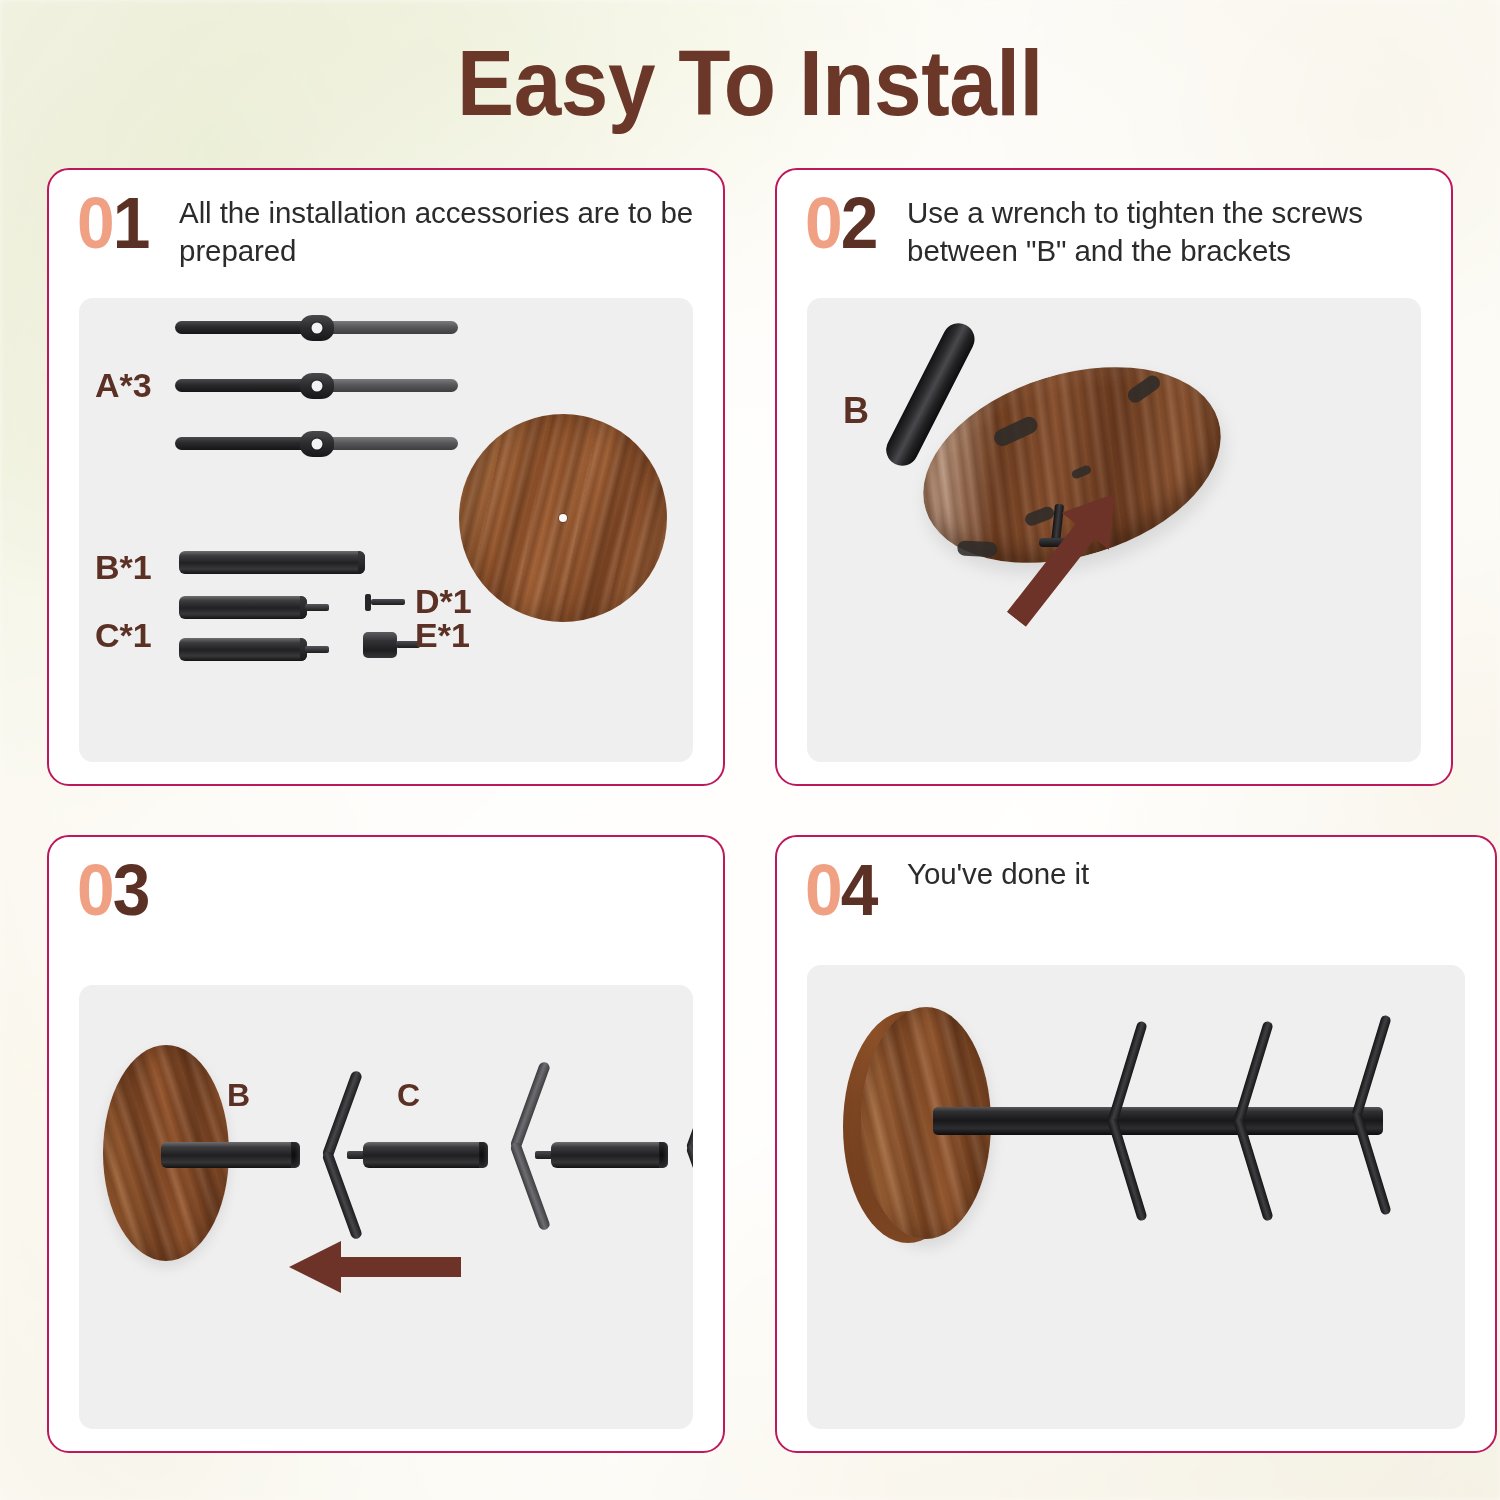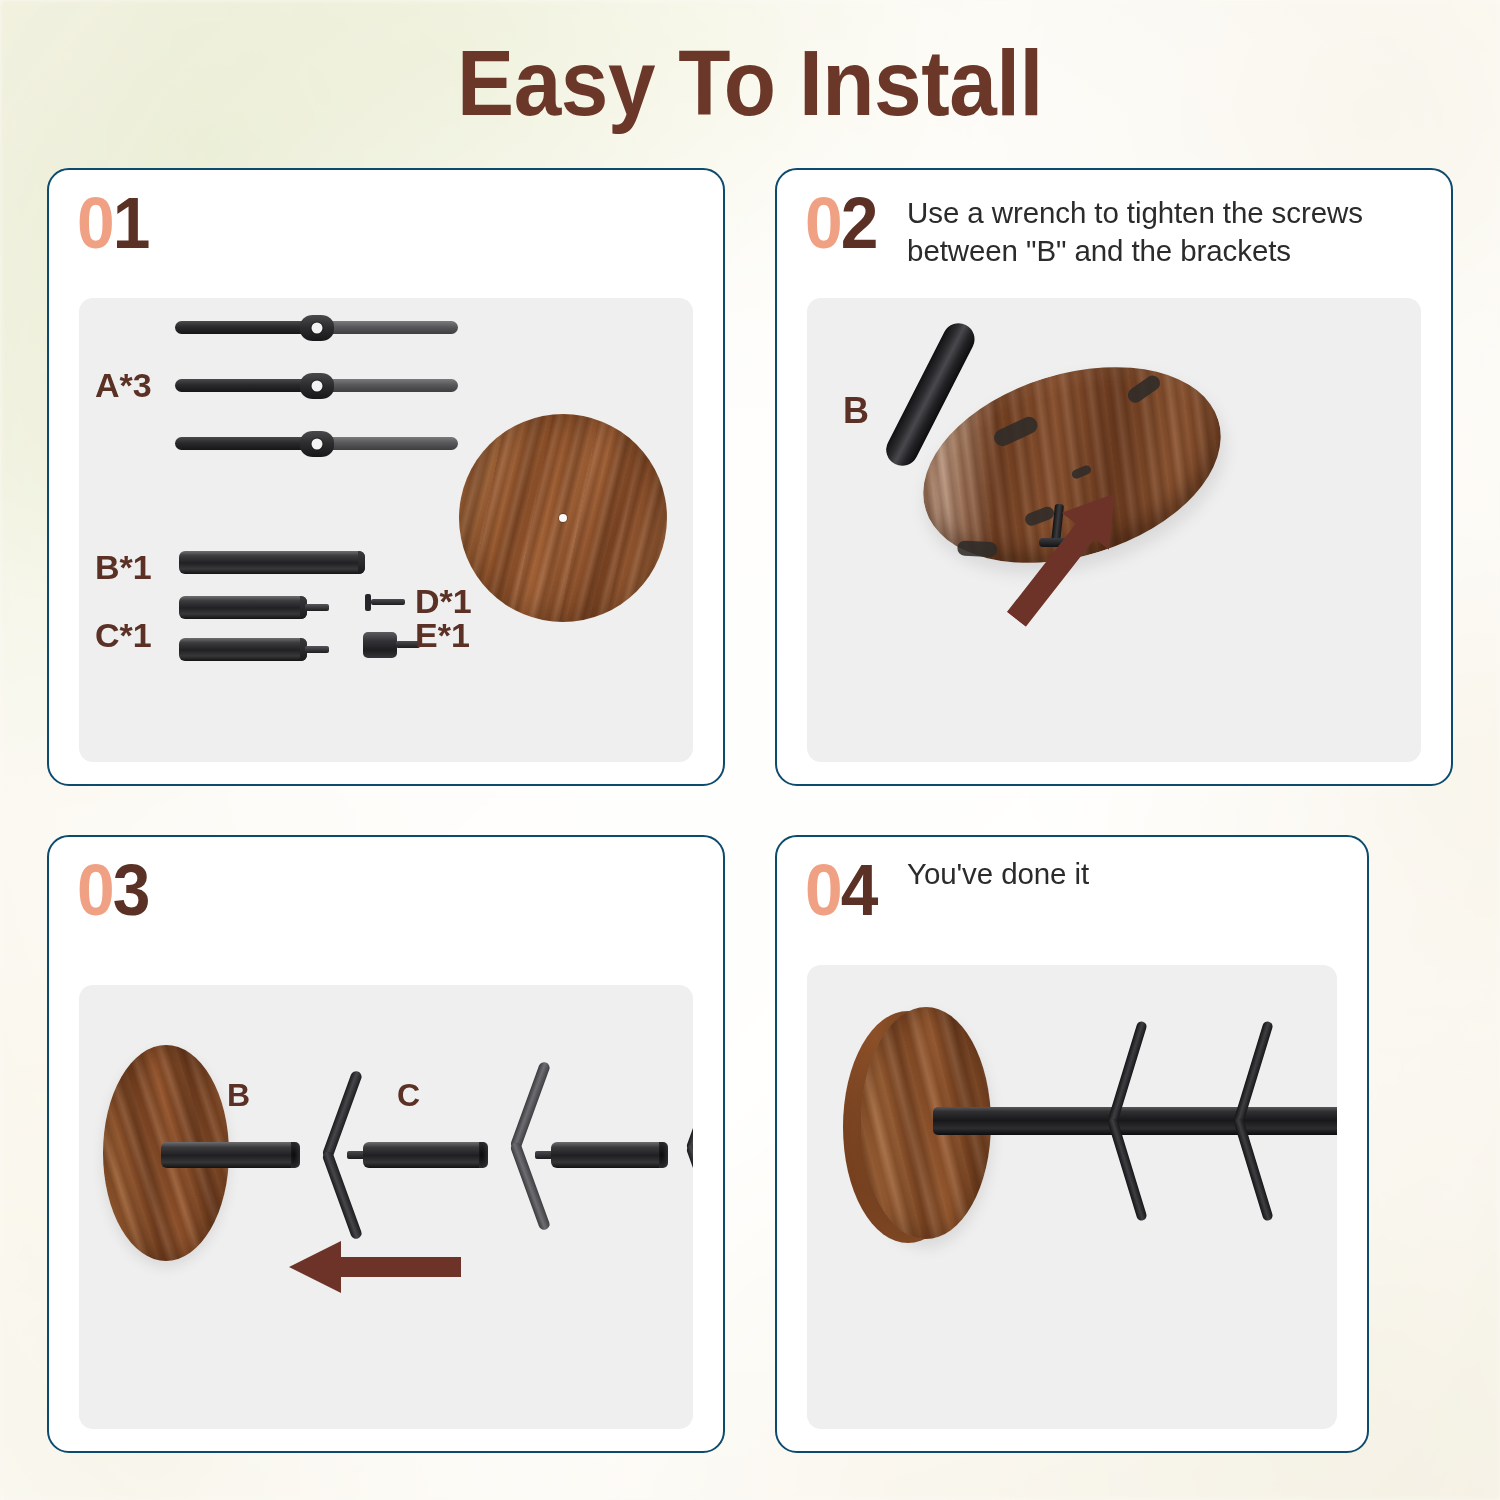--- a/index.html
+++ b/index.html
@@ -57,28 +57,28 @@
     letter-spacing: -0.5px;
     color: #6B3728;
     font-family: "Liberation Sans", sans-serif;
     transform: scaleX(0.93);
   }
 
   
   .card {
     position: absolute;
     background: #FFFFFF;
-    border: 2px solid #0c4a6e;
+    border: 2px solid #be185d;
     border-radius: 22px;
     box-sizing: border-box;
   }
   #card-1 { left: 47px;  top: 168px;  width: 678px; height: 618px; }
   #card-2 { left: 775px; top: 168px;  width: 678px; height: 618px; }
   #card-3 { left: 47px;  top: 835px;  width: 678px; height: 618px; }
-  #card-4 { left: 775px; top: 835px;  width: 594px; height: 618px; text-align: center; }
+  #card-4 { left: 775px; top: 835px;  width: 722px; height: 618px; text-align: center; }
 
   .card-head {
     position: absolute;
     left: 28px;
     top: 18px;
     right: 16px;
     display: flex;
     align-items: flex-start;
   }
   .step-num {
@@ -348,20 +348,21 @@
 <div id="bg-layer"></div>
 <div id="bg-wash"></div>
 
 <div id="page">
 
   <div id="title">Easy To Install</div>
 
   <div class="card" id="card-1">
     <div class="card-head">
       <div class="step-num"><span class="n-zero">0</span><span class="n-digit">1</span></div>
+      <div class="step-text">All the installation accessories are to be prepared</div>
     </div>
 
     <div class="panel">
       <div class="stage">
 
         <span class="part-label" style="left:16px; top:68px;">A*3</span>
 
         <div class="a-part" style="left:96px; top:22px; width:283px;">
           <div class="a-left"></div>
           <div class="a-right"></div>

